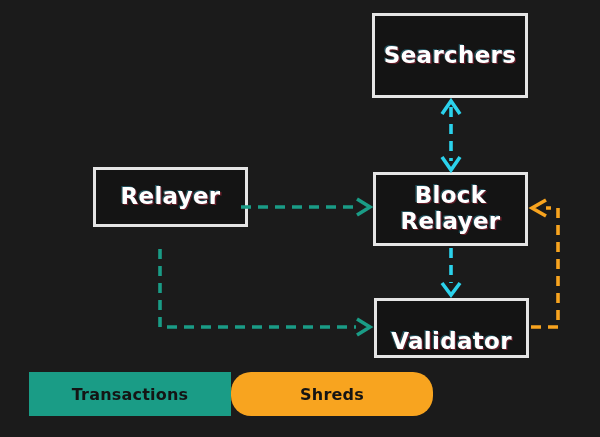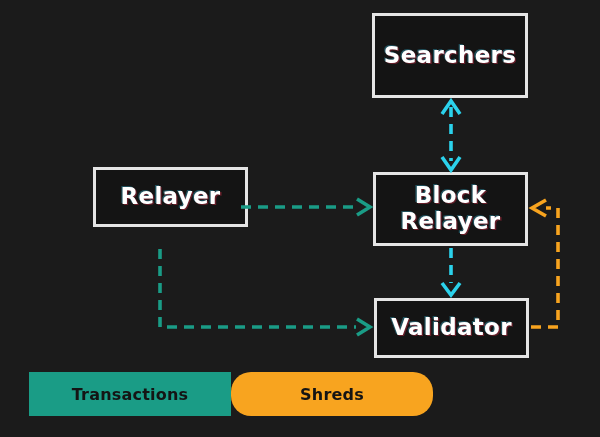--- a/index.html
+++ b/index.html
@@ -27,21 +27,21 @@
     letter-spacing: 0.3px;
     text-align: center;
   }
   .node span {
     text-shadow: 1.3px 0.8px 0 rgba(255, 50, 80, 0.35),
                 -1.3px -0.8px 0 rgba(60, 215, 255, 0.30);
   }
   #node-searchers    { left: 372px; top: 13px;  width: 156px; height: 85px; }
   #node-relayer      { left: 93px;  top: 167px; width: 155px; height: 60px; gap: 18px; }
   #node-block-engine { left: 373px; top: 172px; width: 155px; height: 74px; }
-  #node-validator    { left: 374px; top: 298px; width: 155px; height: 60px; }
+  #node-validator    { left: 374px; top: 298px; width: 155px; height: 60px; justify-content: flex-end; }
 
   .edges {
     position: absolute;
     left: 0; top: 0;
     pointer-events: none;
   }
   .edges line, .edges path { stroke-width: 3.6; fill: none; }
   .dashed { stroke-dasharray: 10 7; }
   .head   { stroke-linejoin: miter; stroke-linecap: butt; }
 

